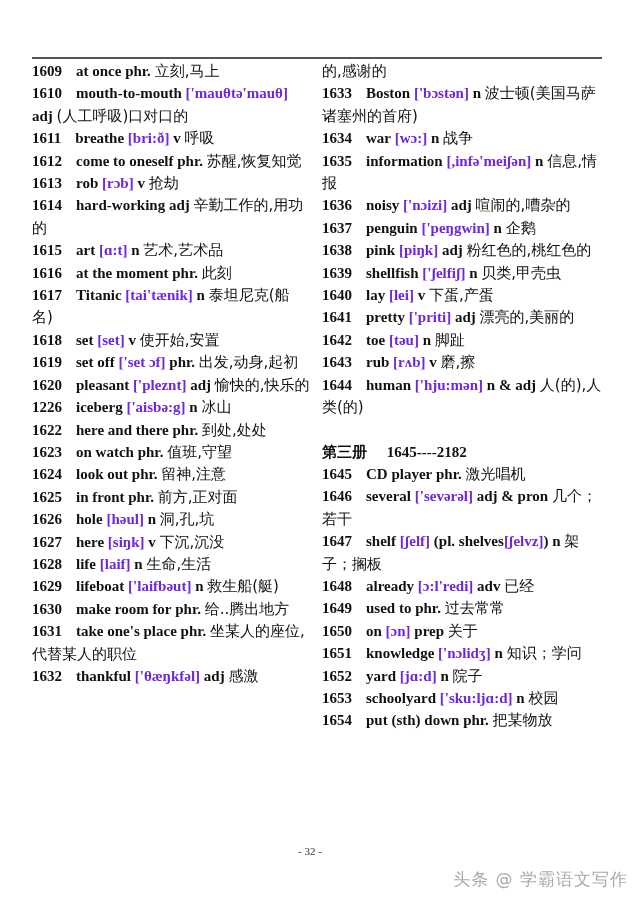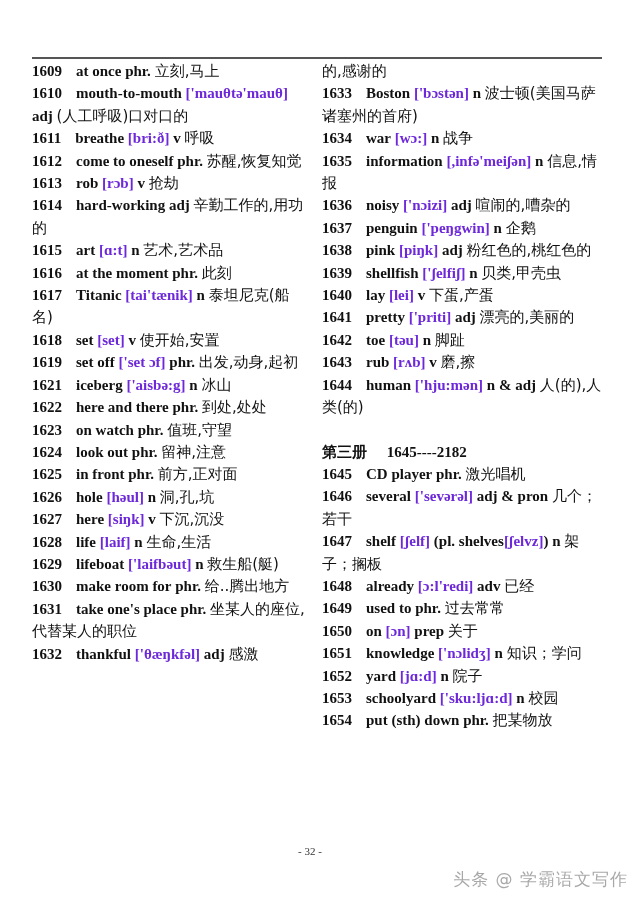--- a/index.html
+++ b/index.html
@@ -32,21 +32,22 @@
     <div class="entry"><span class="num">1610</span><span class="word">mouth-to-mouth</span> <span class="ipa">['mauθtə'mauθ]</span> <span class="pos">adj</span>  <span class="zh">(人工呼吸)口对口的</span></div>
     <div class="entry"><span class="num">1611</span><span class="word">breathe</span> <span class="ipa">[bri:ð]</span> <span class="pos">v</span>  <span class="zh">呼吸</span></div>
     <div class="entry"><span class="num">1612</span><span class="word">come to oneself</span> <span class="pos">phr.</span>  <span class="zh">苏醒,恢复知觉</span></div>
     <div class="entry"><span class="num">1613</span><span class="word">rob</span> <span class="ipa">[rɔb]</span> <span class="pos">v</span>  <span class="zh">抢劫</span></div>
     <div class="entry"><span class="num">1614</span><span class="word">hard-working</span> <span class="pos">adj</span>  <span class="zh">辛勤工作的,用功的</span></div>
     <div class="entry"><span class="num">1615</span><span class="word">art</span> <span class="ipa">[ɑ:t]</span> <span class="pos">n</span>  <span class="zh">艺术,艺术品</span></div>
     <div class="entry"><span class="num">1616</span><span class="word">at the moment</span> <span class="pos">phr.</span>  <span class="zh">此刻</span></div>
     <div class="entry"><span class="num">1617</span><span class="word">Titanic</span> <span class="ipa">[tai'tænik]</span> <span class="pos">n</span>  <span class="zh">泰坦尼克(船名)</span></div>
     <div class="entry"><span class="num">1618</span><span class="word">set</span> <span class="ipa">[set]</span> <span class="pos">v</span>  <span class="zh">使开始,安置</span></div>
     <div class="entry"><span class="num">1619</span><span class="word">set off</span> <span class="ipa">['set ɔf]</span> <span class="pos">phr.</span>  <span class="zh">出发,动身,起初</span></div>
-    <div class="entry"><span class="num">1621</span><span class="word">iceberg</span> <span class="ipa">['aisbə:g]</span> <span class="pos">n</span>  <span class="zh">冰山</span></div>
+    <div class="entry"><span class="num">1620</span><span class="word">pleasant</span> <span class="ipa">['pleznt]</span> <span class="pos">adj</span>  <span class="zh">愉快的,快乐的</span></div>
+    <div class="entry"><span class="num">1226</span><span class="word">iceberg</span> <span class="ipa">['aisbə:g]</span> <span class="pos">n</span>  <span class="zh">冰山</span></div>
     <div class="entry"><span class="num">1622</span><span class="word">here and there</span> <span class="pos">phr.</span>  <span class="zh">到处,处处</span></div>
     <div class="entry"><span class="num">1623</span><span class="word">on watch</span> <span class="pos">phr.</span>  <span class="zh">值班,守望</span></div>
     <div class="entry"><span class="num">1624</span><span class="word">look out</span> <span class="pos">phr.</span>  <span class="zh">留神,注意</span></div>
     <div class="entry"><span class="num">1625</span><span class="word">in front</span> <span class="pos">phr.</span>  <span class="zh">前方,正对面</span></div>
     <div class="entry"><span class="num">1626</span><span class="word">hole</span> <span class="ipa">[həul]</span> <span class="pos">n</span>  <span class="zh">洞,孔,坑</span></div>
     <div class="entry"><span class="num">1627</span><span class="word">here</span> <span class="ipa">[siŋk]</span> <span class="pos">v</span>  <span class="zh">下沉,沉没</span></div>
     <div class="entry"><span class="num">1628</span><span class="word">life</span> <span class="ipa">[laif]</span> <span class="pos">n</span>  <span class="zh">生命,生活</span></div>
     <div class="entry"><span class="num">1629</span><span class="word">lifeboat</span> <span class="ipa">['laifbəut]</span> <span class="pos">n</span>  <span class="zh">救生船(艇)</span></div>
     <div class="entry"><span class="num">1630</span><span class="word">make room for</span> <span class="pos">phr.</span>  <span class="zh">给..腾出地方</span></div>
     <div class="entry"><span class="num">1631</span><span class="word">take one's place</span> <span class="pos">phr.</span>  <span class="zh">坐某人的座位,代替某人的职位</span></div>

